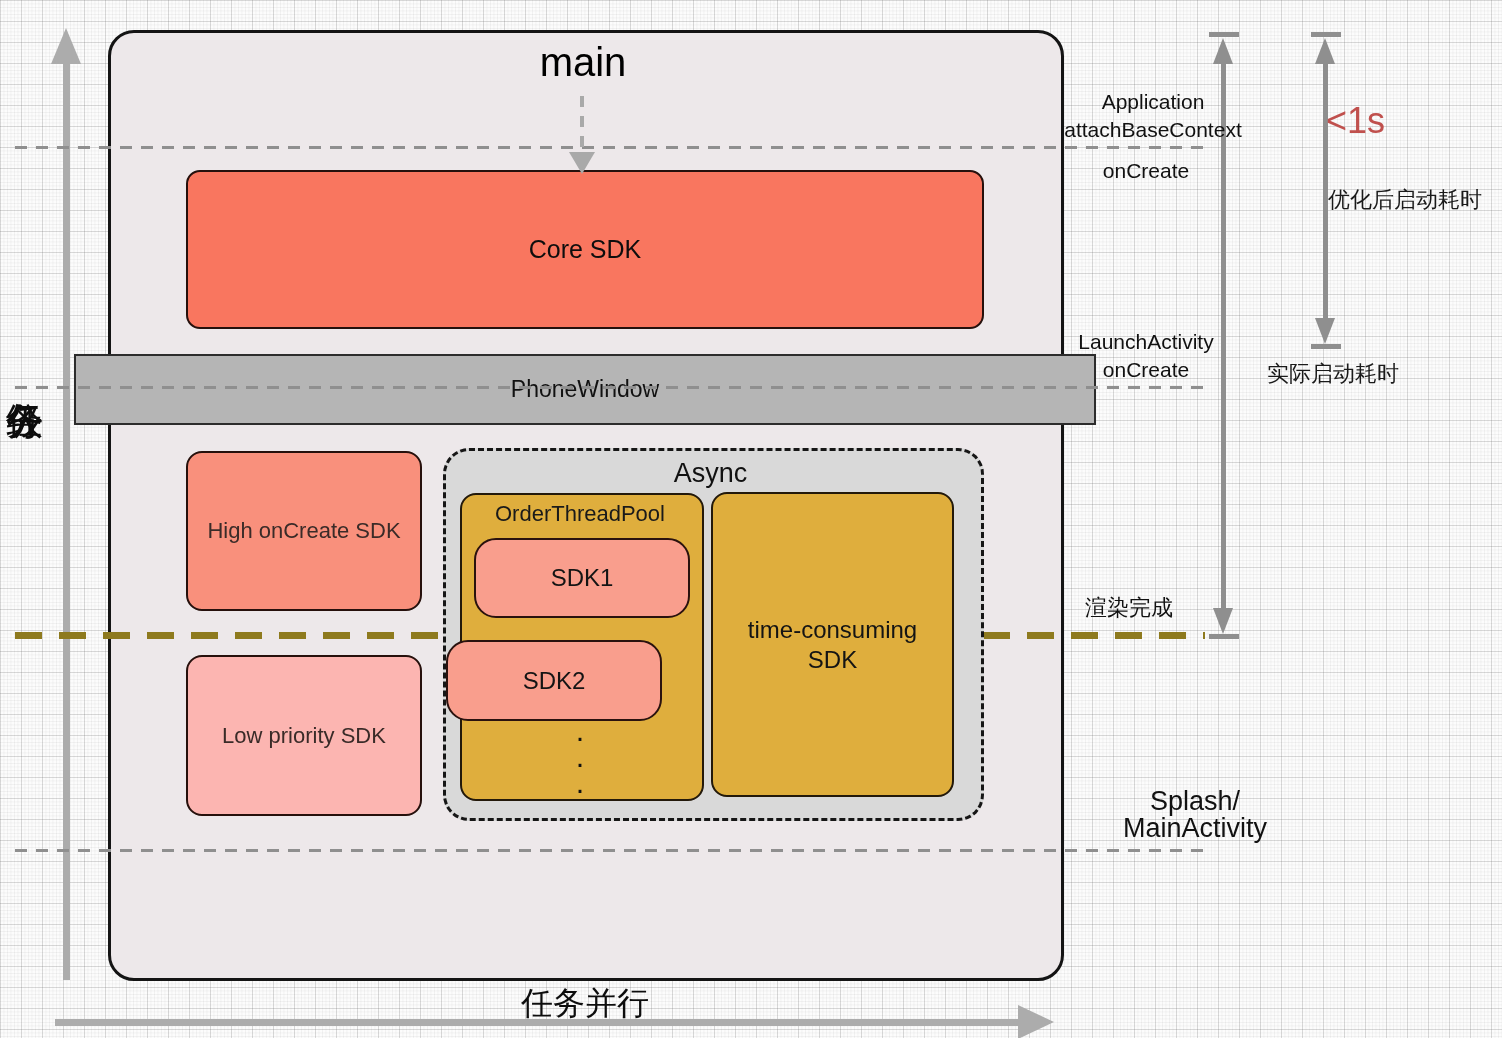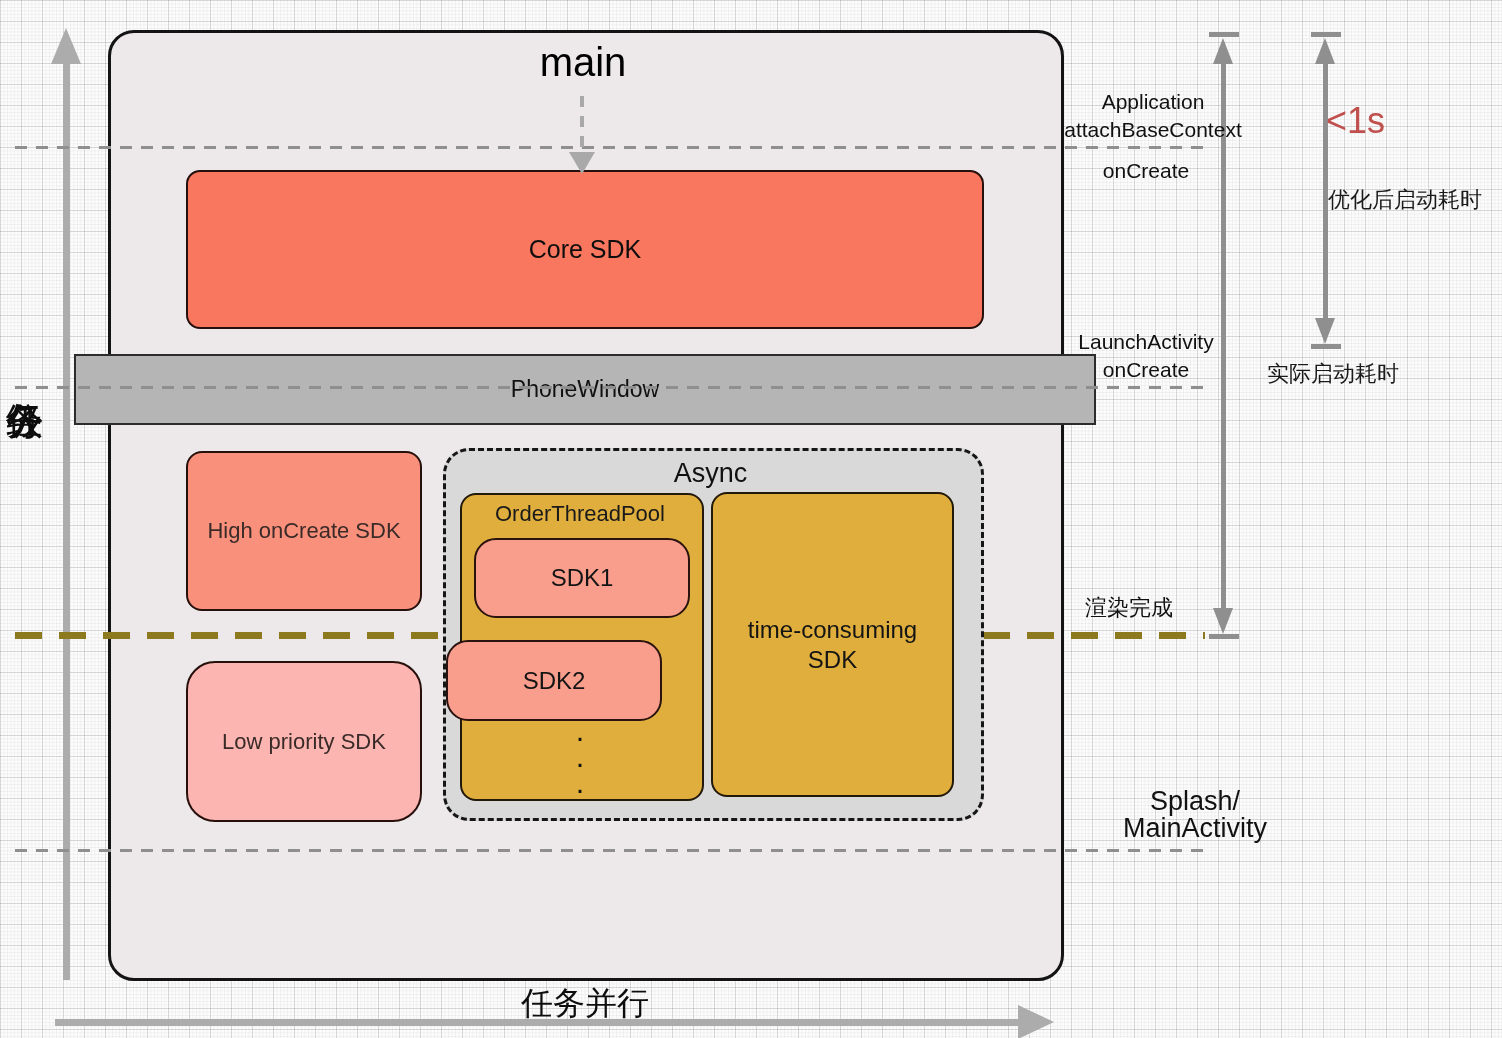--- a/index.html
+++ b/index.html
@@ -39,21 +39,21 @@
     background:repeating-linear-gradient(90deg,#8E7A1E 0 27px,transparent 27px 44px);}
 
   
   .block{border:2px solid #26100c; display:flex; align-items:center; justify-content:center;
     text-align:center; color:#222; z-index:3;}
   .core-sdk{left:186px; top:170px; width:794px; height:155px; background:#F9765F;
     border-radius:14px; font-size:25px; color:#0d0d0d;}
   .high-priority{left:186px; top:451px; width:232px; height:156px; background:#F9907C;
     border-radius:16px; font-size:22px; color:#3a2b28;}
   .low-priority{left:186px; top:655px; width:232px; height:157px; background:#FCB5B1;
-    border-radius:29px; font-size:22px; color:#3a2b28;margin-top:6px;}
+    border-radius:16px; font-size:22px; color:#3a2b28;}
 
   .phone-window{left:74px; top:354px; width:1018px; height:67px; background:#B5B5B5;
     border:2px solid #2c2c2c; z-index:4; display:flex; align-items:center; justify-content:center;
     font-size:23px; color:#111;}
 
   
   .async-box{left:443px; top:448px; width:535px; height:367px; background:#D9D9D9;
     border:3px dashed #161616; border-radius:26px; z-index:3;}
   .async-title{left:443px; top:458px; width:535px; text-align:center; font-size:27px;
     color:#111; z-index:4;}

